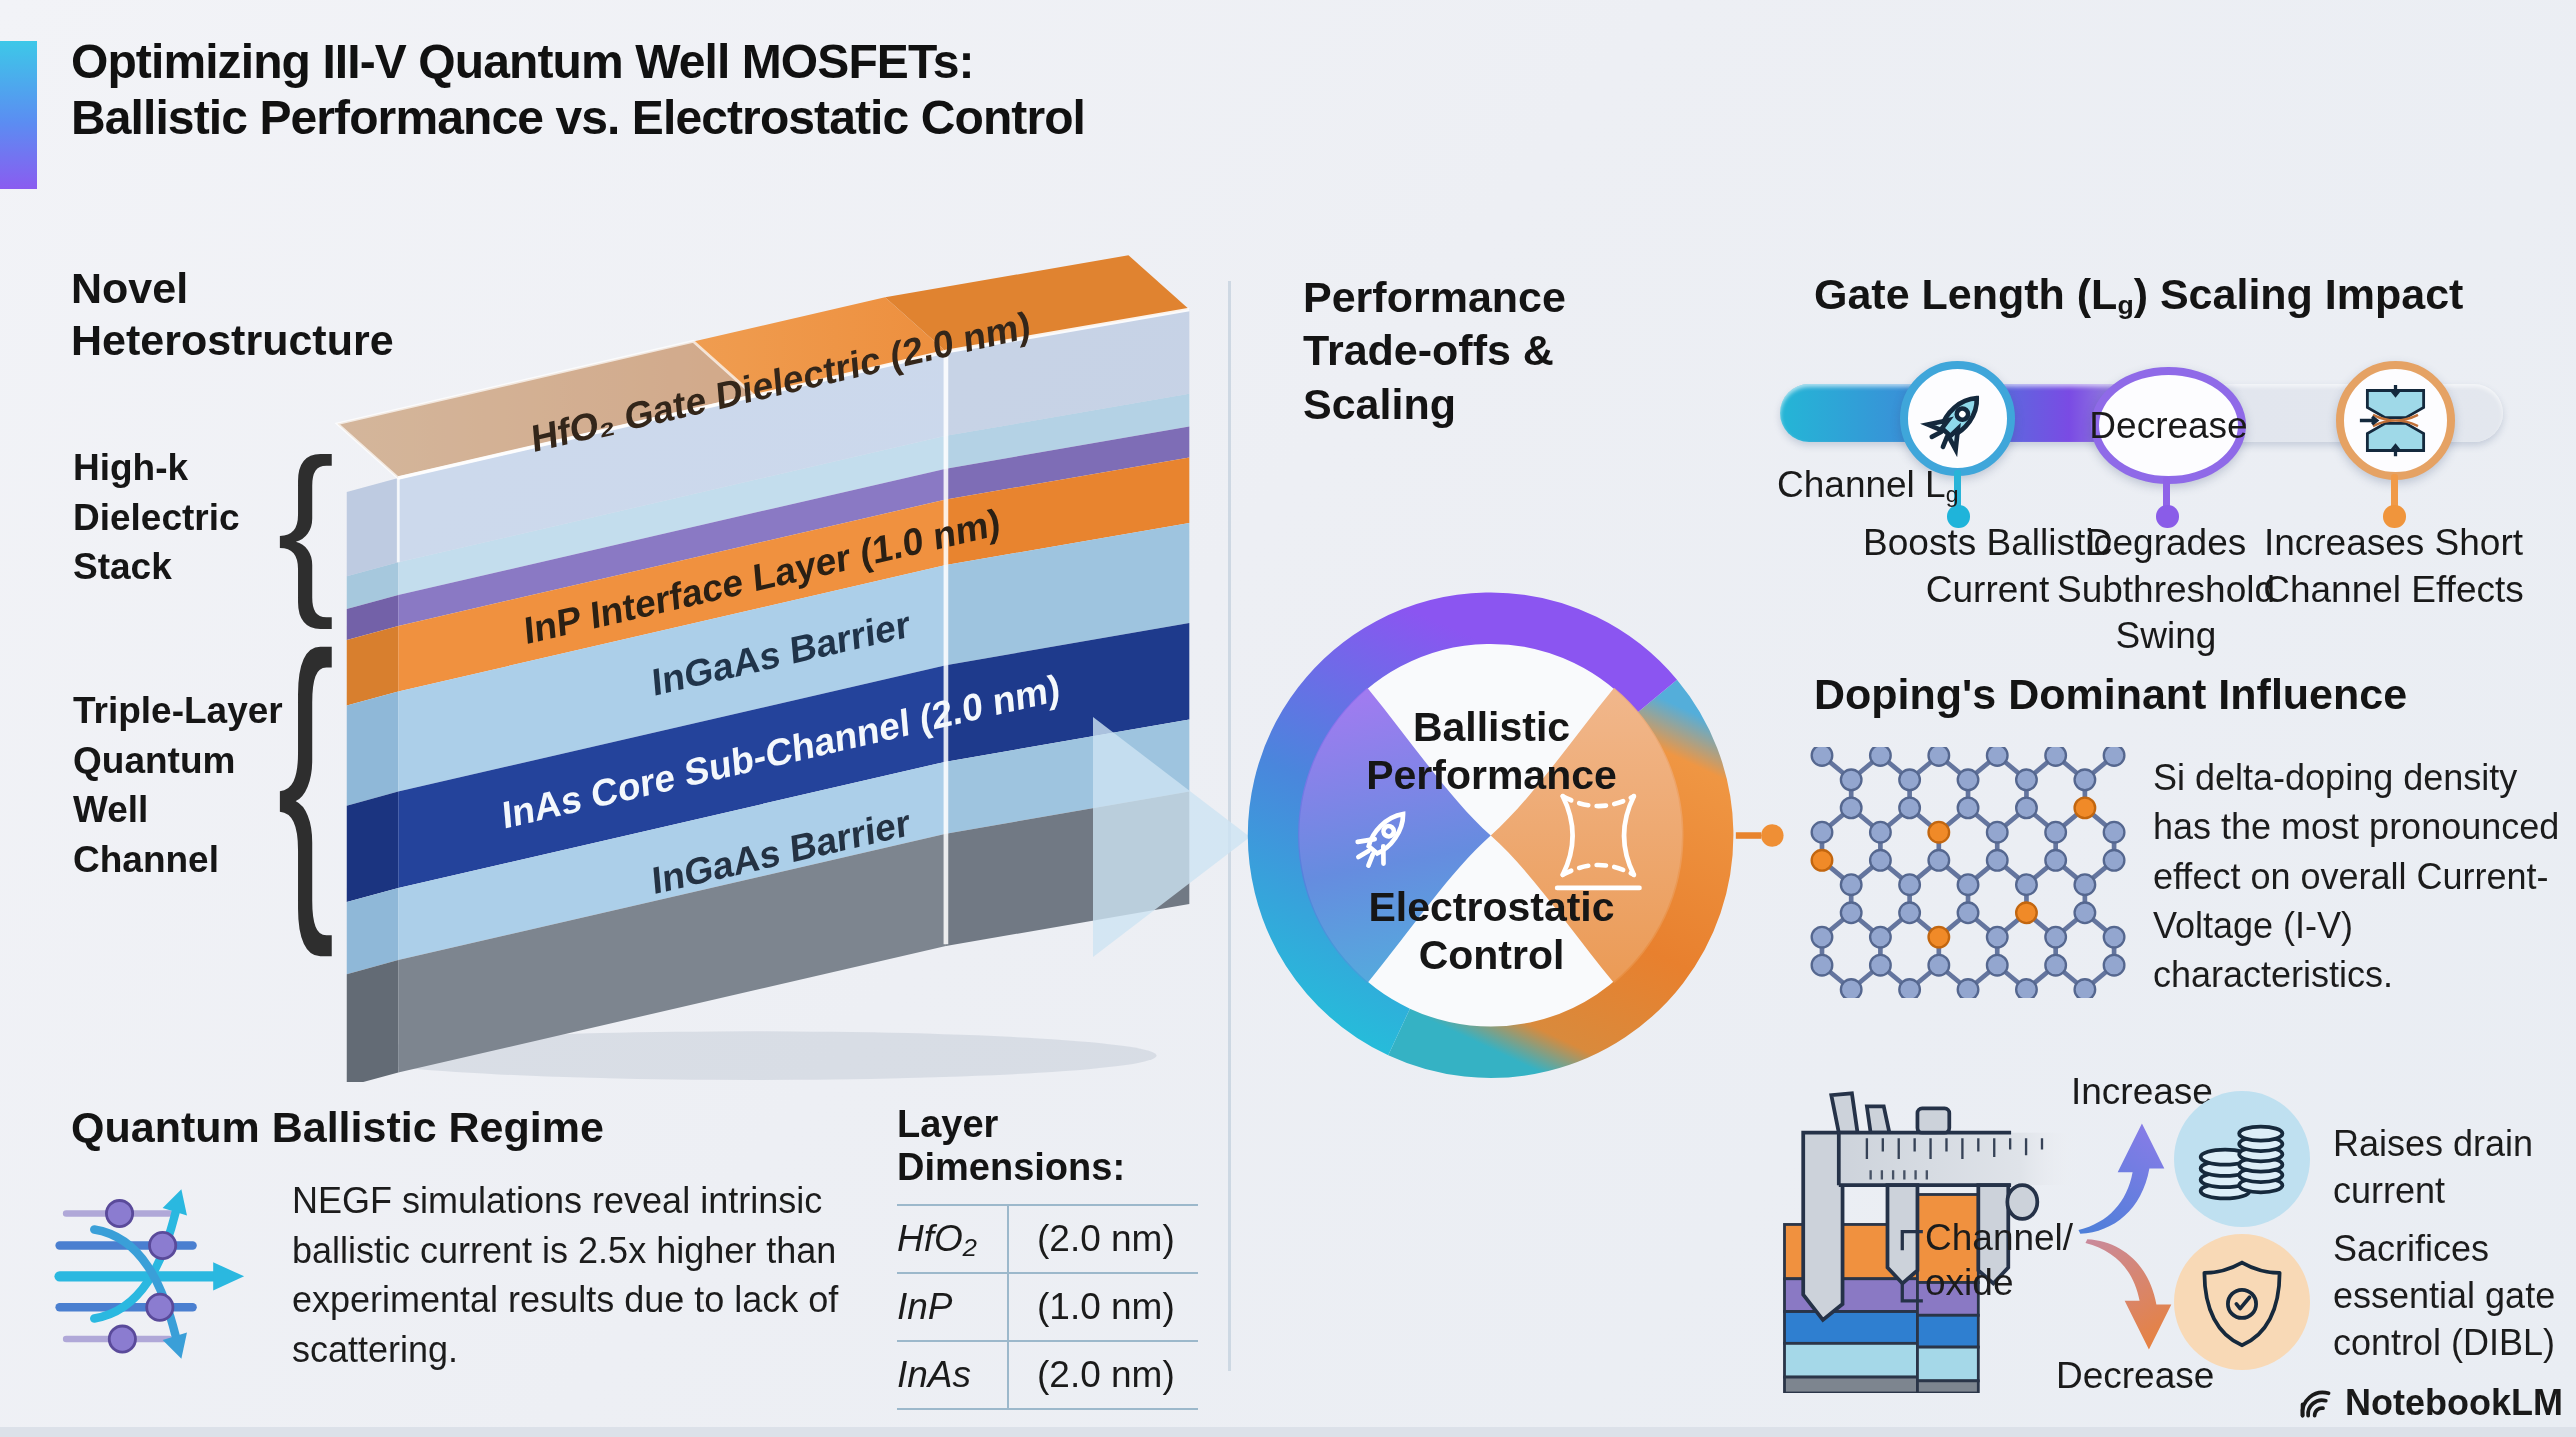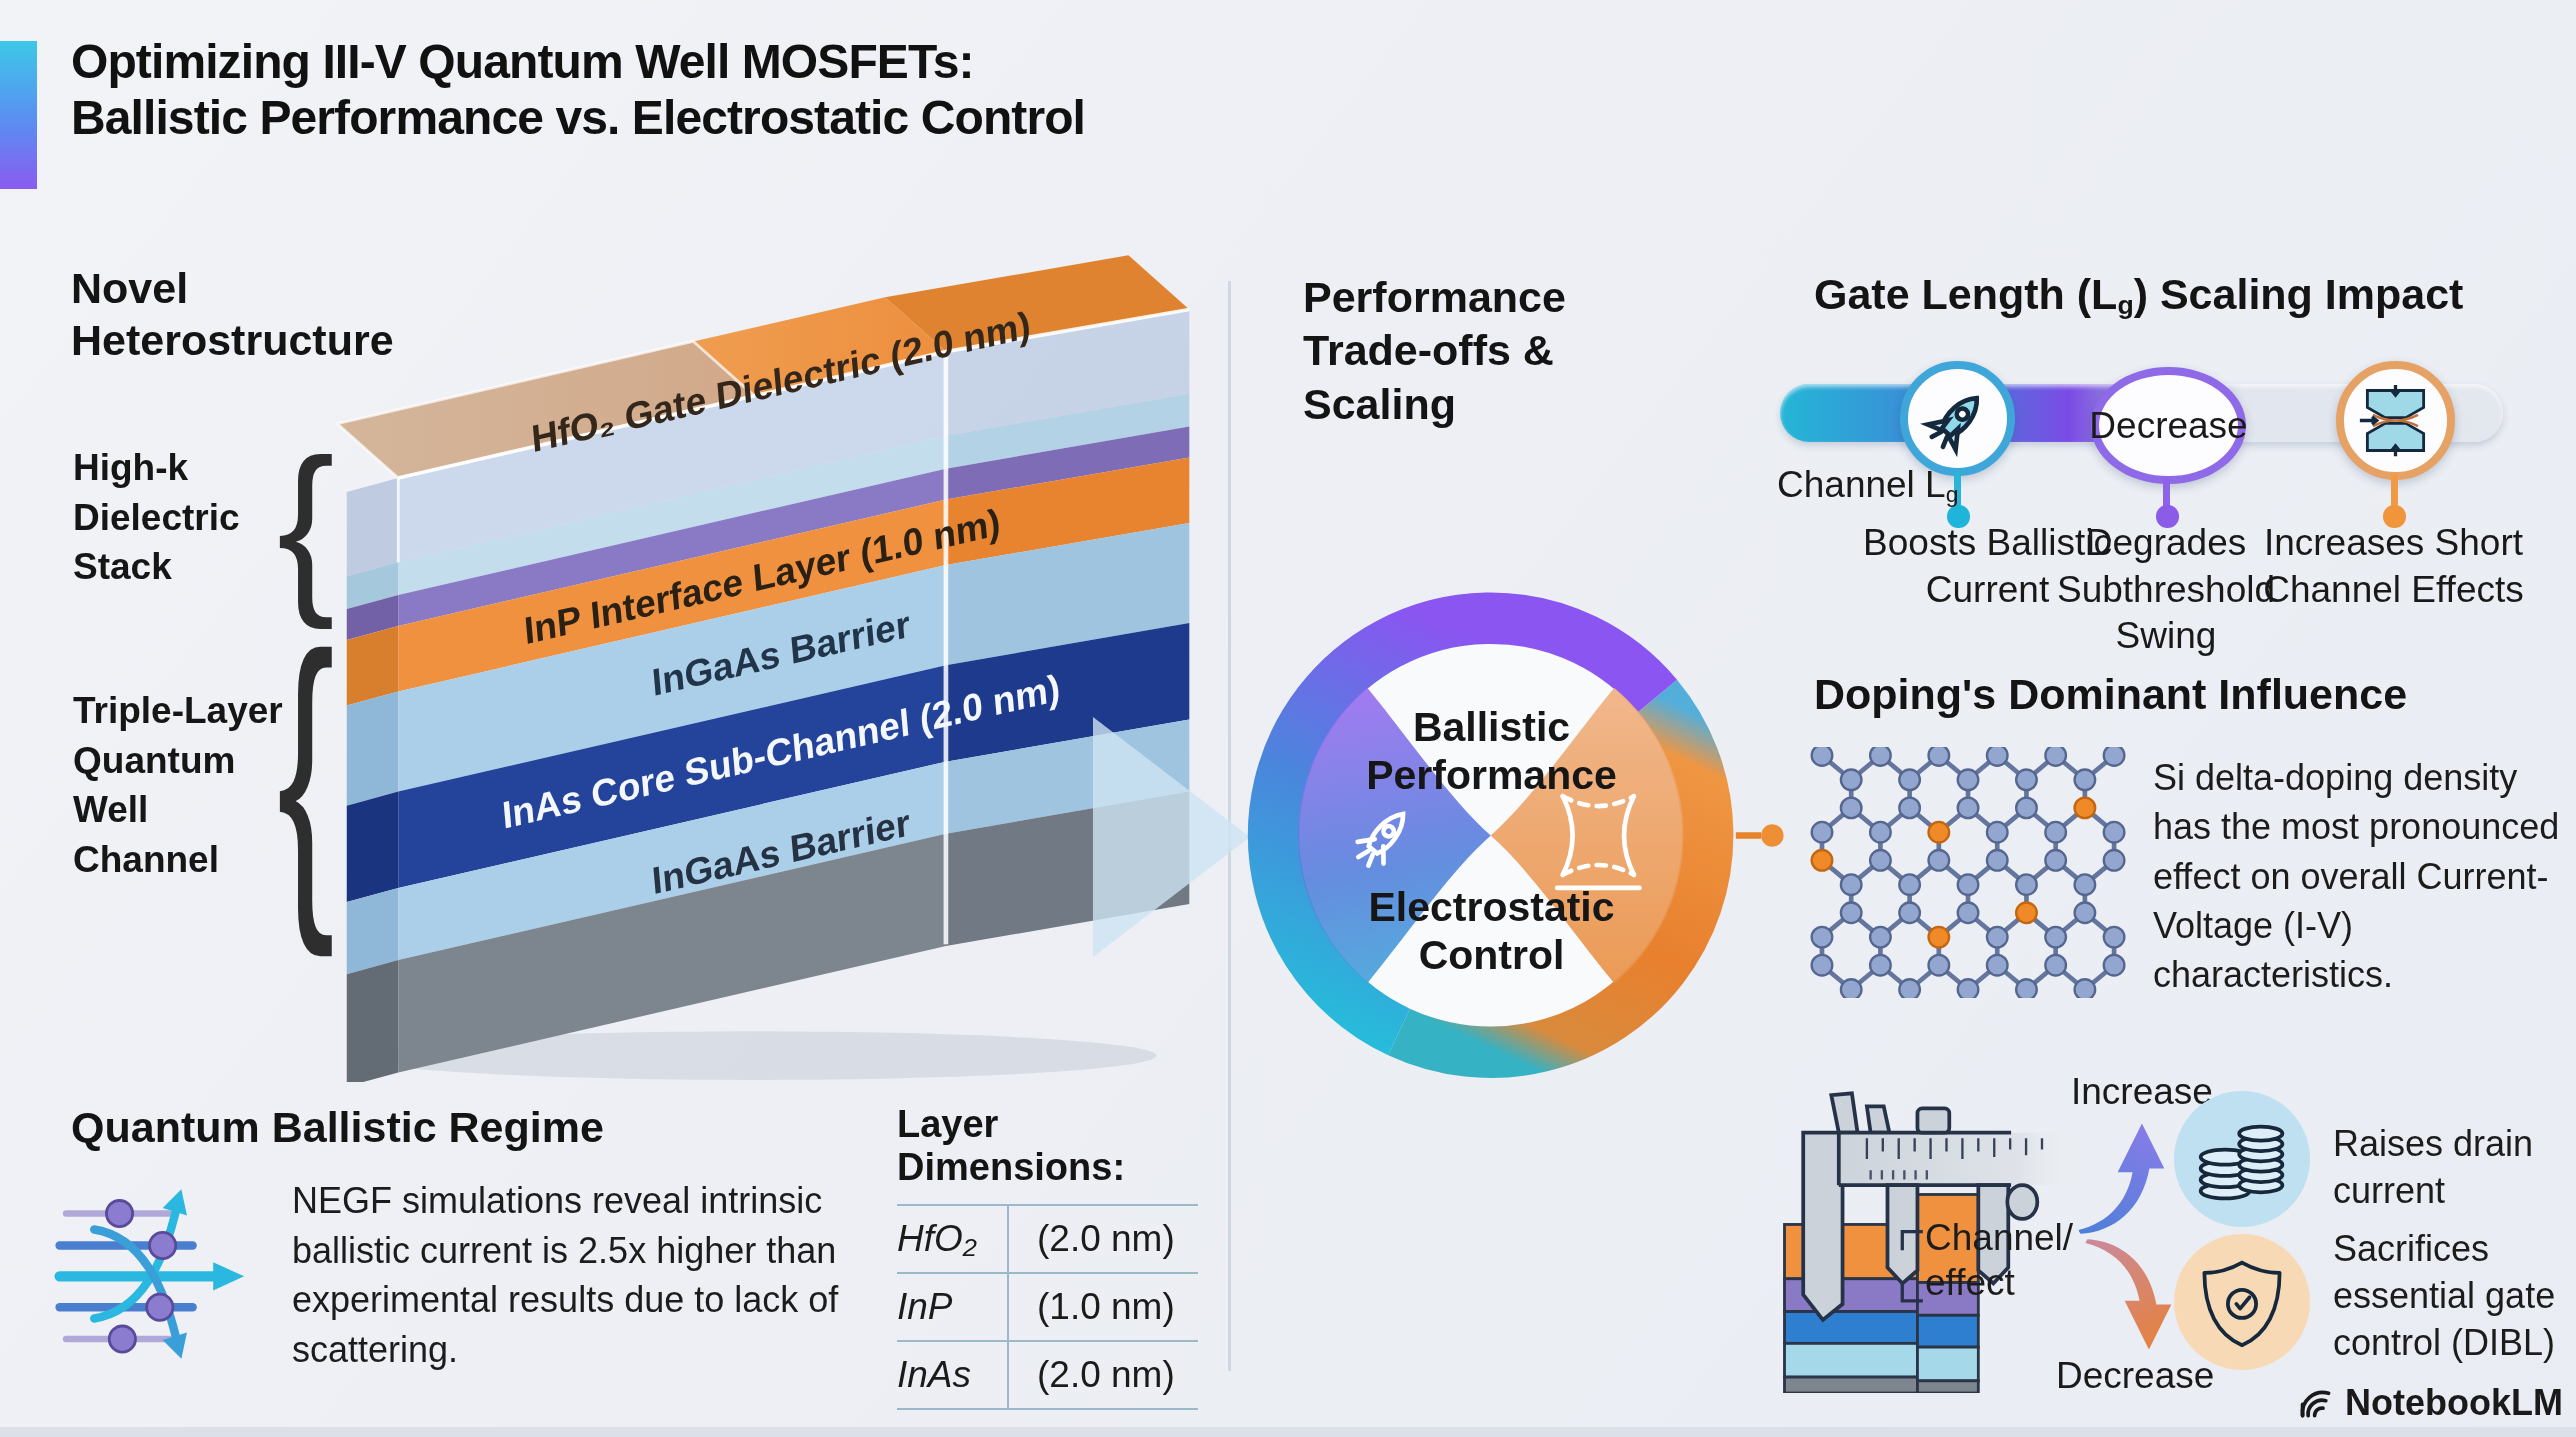--- a/index.html
+++ b/index.html
@@ -481,21 +481,21 @@
     </g>
     <g stroke="#253248" stroke-width="2.5">
       <path d="M96,58 L96,80 M113,58 L113,72 M130,58 L130,80 M147,58 L147,72 M164,58 L164,80 M181,58 L181,72 M198,58 L198,80 M215,58 L215,72 M232,58 L232,78 M249,58 L249,70 M266,58 L266,76 M283,58 L283,70" opacity=".9"></path>
       <path d="M100,92 L100,102 M112,92 L112,102 M124,92 L124,102 M136,92 L136,102 M148,92 L148,102 M160,92 L160,102" opacity=".8"></path>
     </g>
   </svg>
   <svg class="abs chan-conn" width="66" height="86" viewBox="0 0 70 92">
     <path d="M68,6 H46 V26 M68,80 H46 V60" fill="none" stroke="#253248" stroke-width="3.5"></path>
   </svg>
   <div class="abs chan">Channel/
-effect</div>
+oxide</div>
   <div class="abs inc-lab">Increase</div>
   <svg class="abs uparrow" width="98" height="120" viewBox="0 0 105 128">
     <defs>
       <linearGradient id="upG" x1="0" y1="128" x2="80" y2="0" gradientUnits="userSpaceOnUse">
         <stop offset="0" stop-color="#4a7fd8"></stop>
           <stop offset="1" stop-color="#8b7ce8"></stop>
       </linearGradient>
     </defs>
     <path d="M8,124 C40,116 60,94 66,62 L50,62 L76,10 L100,58 L84,58 C76,102 46,126 10,128 Z" fill="url(#upG)"></path>
   </svg>

